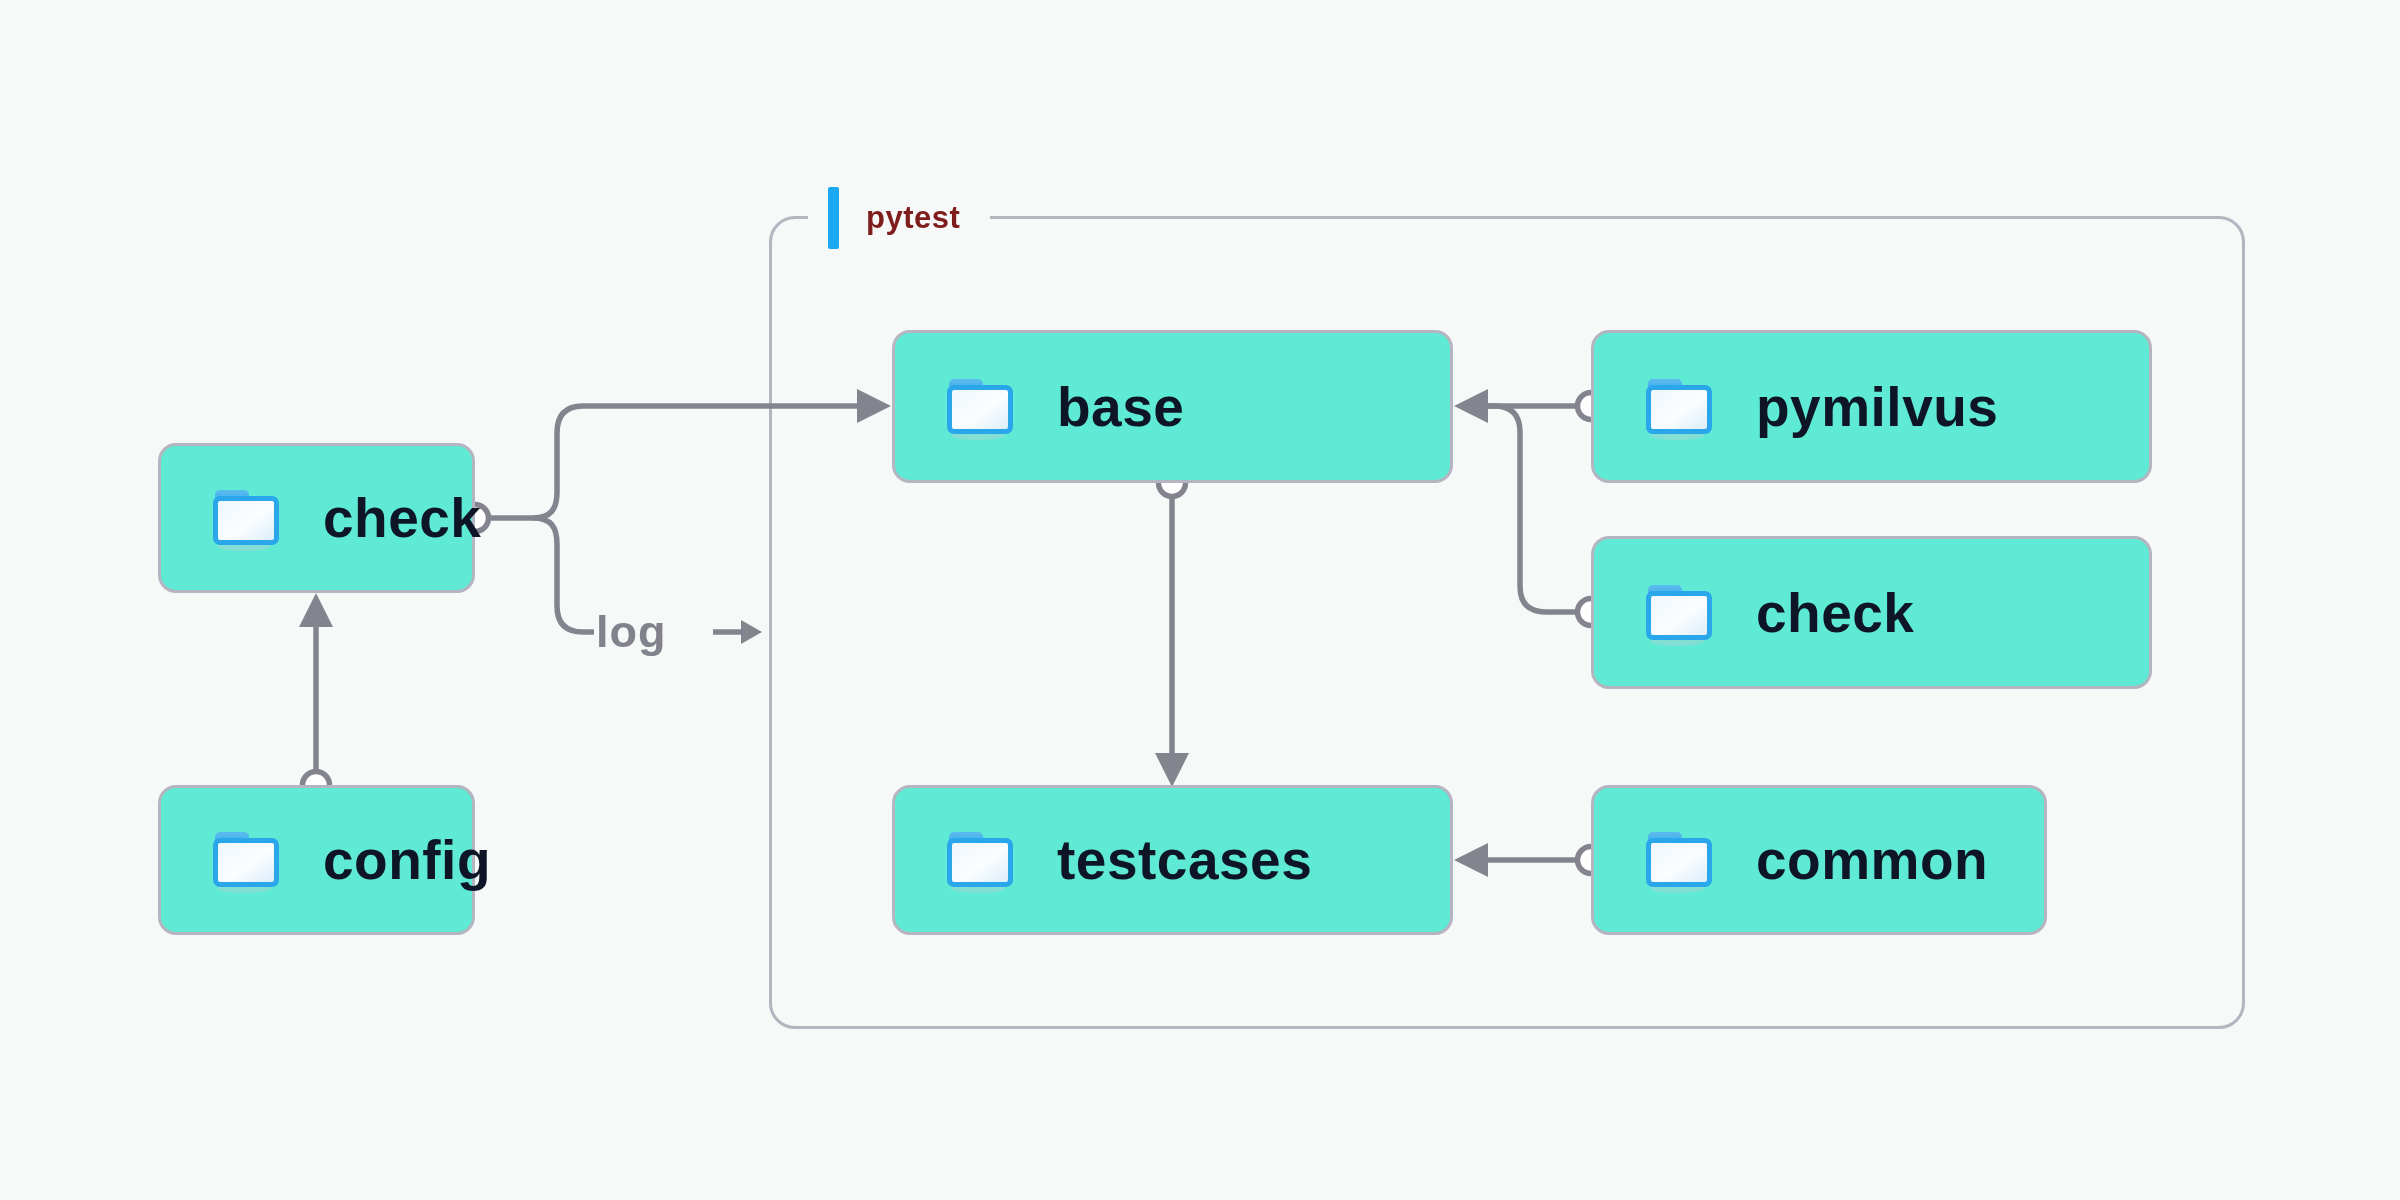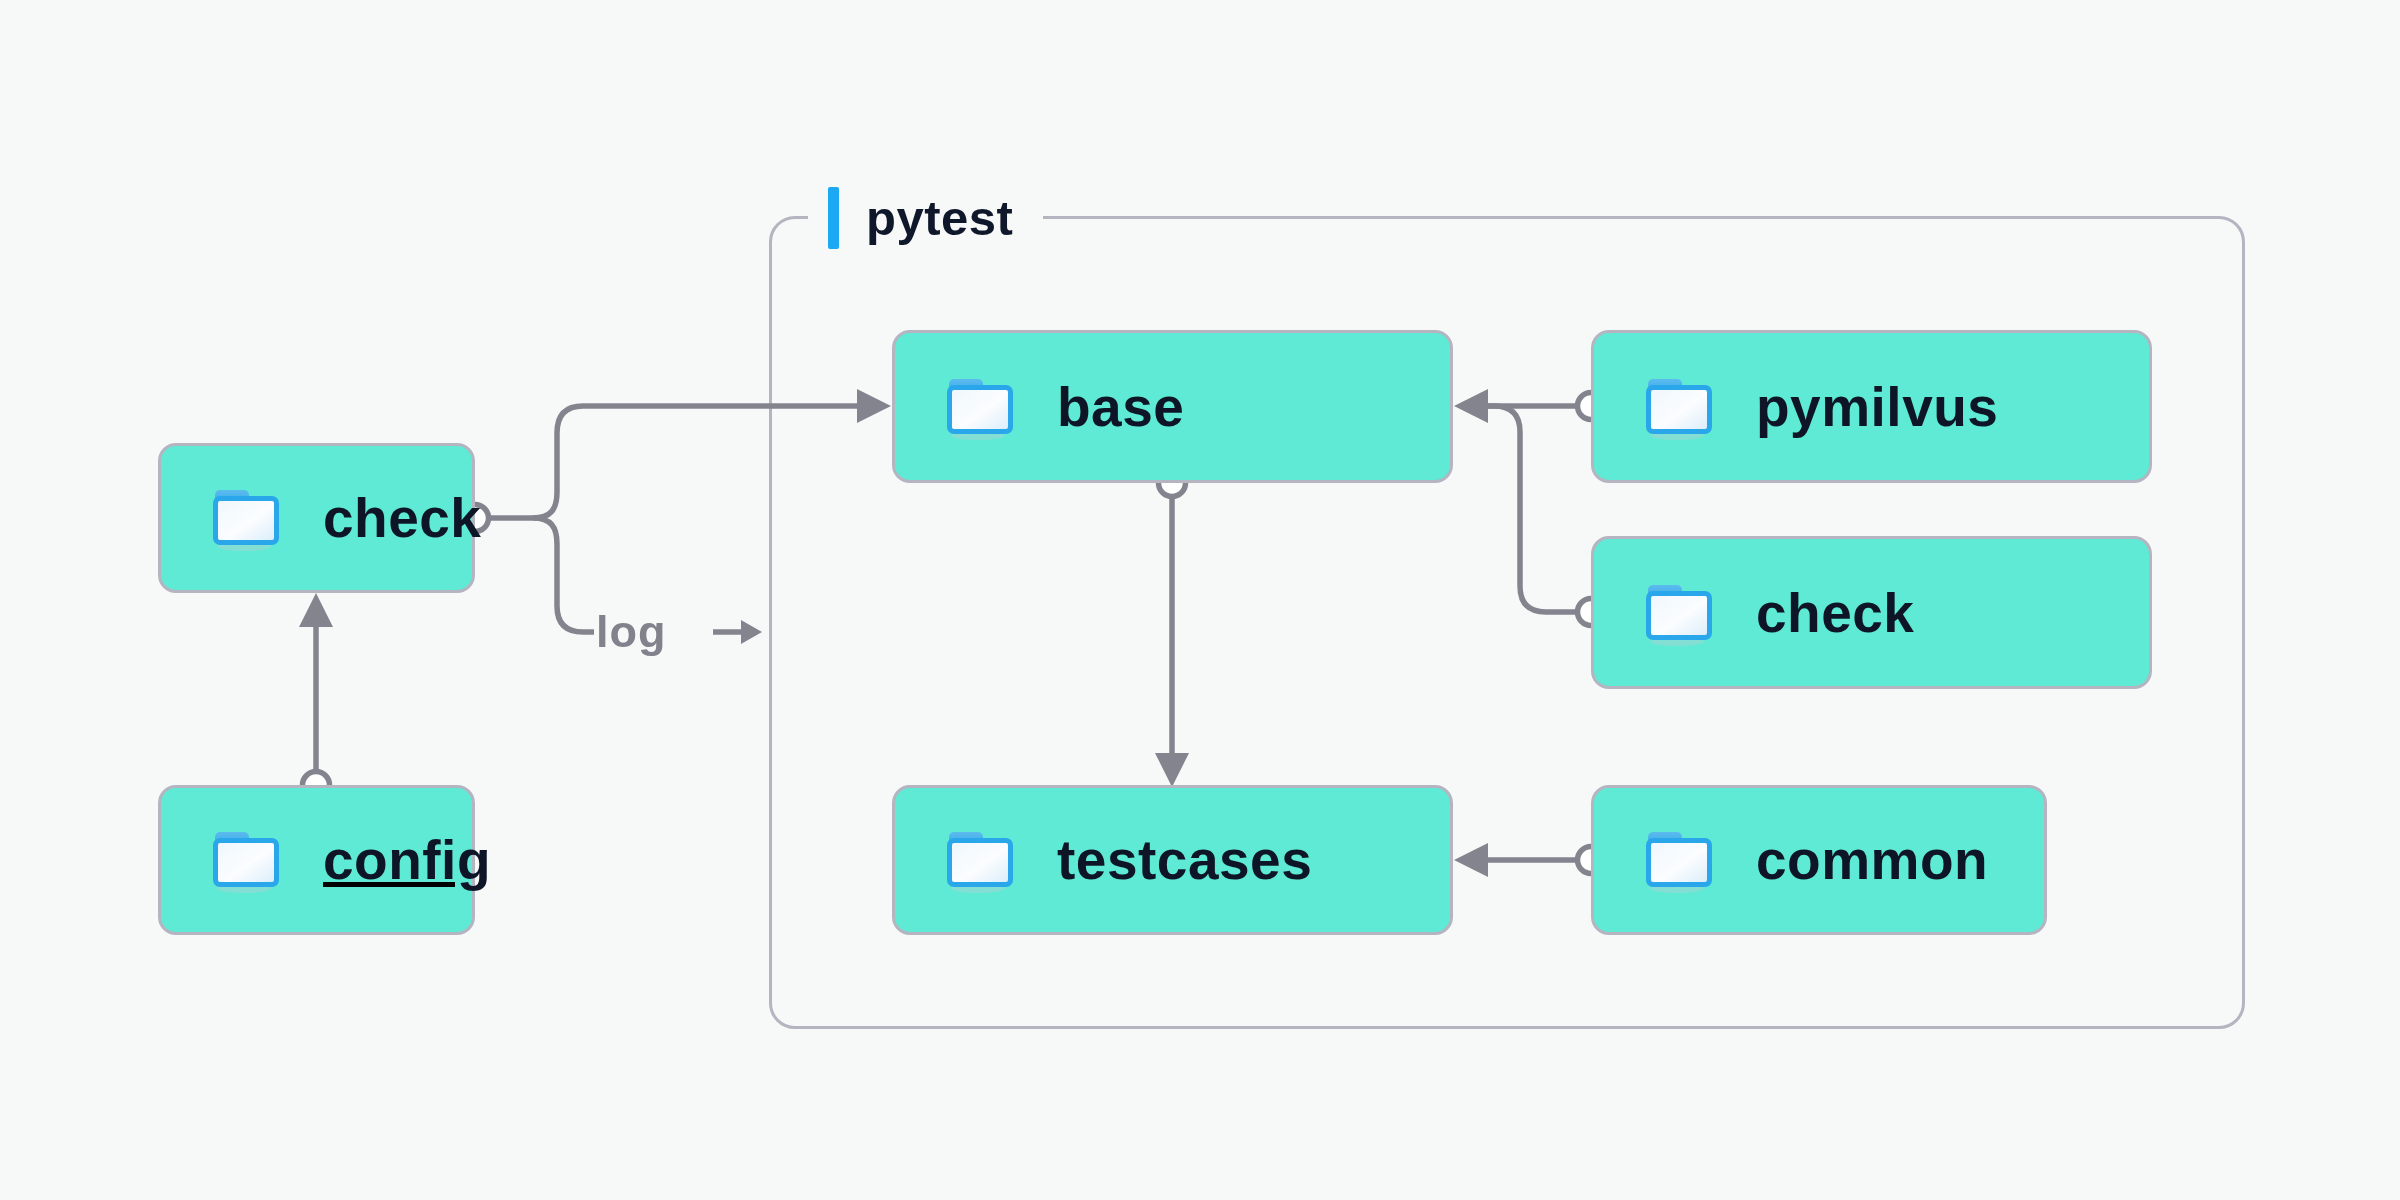--- a/index.html
+++ b/index.html
@@ -17,32 +17,32 @@
   .group-label {
     position:absolute; top:-33px; left:36px;
     display:flex; align-items:center;
     background:#f7f8f8; height:64px; padding:0 30px 0 20px;
   }
   .accent-bar {
     width:11px; height:62px; border-radius:2px;
     background:#1aa9f2; margin-right:27px;
   }
   .group-label .txt {
-    font-size:49px; font-weight:700; color:#0f172a; letter-spacing:0.5px;
+    font-size:31px; font-weight:700; color:#7f1d1d; letter-spacing:0.5px;
   }
   
   .node {
     position:absolute; box-sizing:border-box;
     background:#5eead4; border:3px solid #b4b5c1; border-radius:18px;
     display:flex; align-items:center; padding-left:46px; gap:38px;
   }
   .node .label { font-size:55px; font-weight:700; color:#0d1527; letter-spacing:0.5px; }
   .folder { width:78px; height:66px; flex:0 0 auto; }
   #node-utils     { left:158px;  top:443px; width:317px; height:150px; }
-  #node-config    { left:158px;  top:785px; width:317px; height:150px;text-decoration:underline; }
+  #node-config    { left:158px;  top:785px; width:317px; height:150px; }
   #node-base      { left:892px;  top:330px; width:561px; height:153px; }
   #node-pymilvus  { left:1591px; top:330px; width:561px; height:153px; }
   #node-check     { left:1591px; top:536px; width:561px; height:153px;text-align:center; }
   #node-testcases { left:892px;  top:785px; width:561px; height:150px; }
   #node-common    { left:1591px; top:785px; width:456px; height:150px; }
   
   .edges { position:absolute; left:0; top:0; width:2400px; height:1200px; pointer-events:none; }
   .edges path, .edges line { stroke:#84848f; stroke-width:5.5; fill:none; }
   .edges circle { fill:#ffffff; stroke:#84848f; stroke-width:5.5; }
   .edges polygon { fill:#84848f; stroke:none; }

